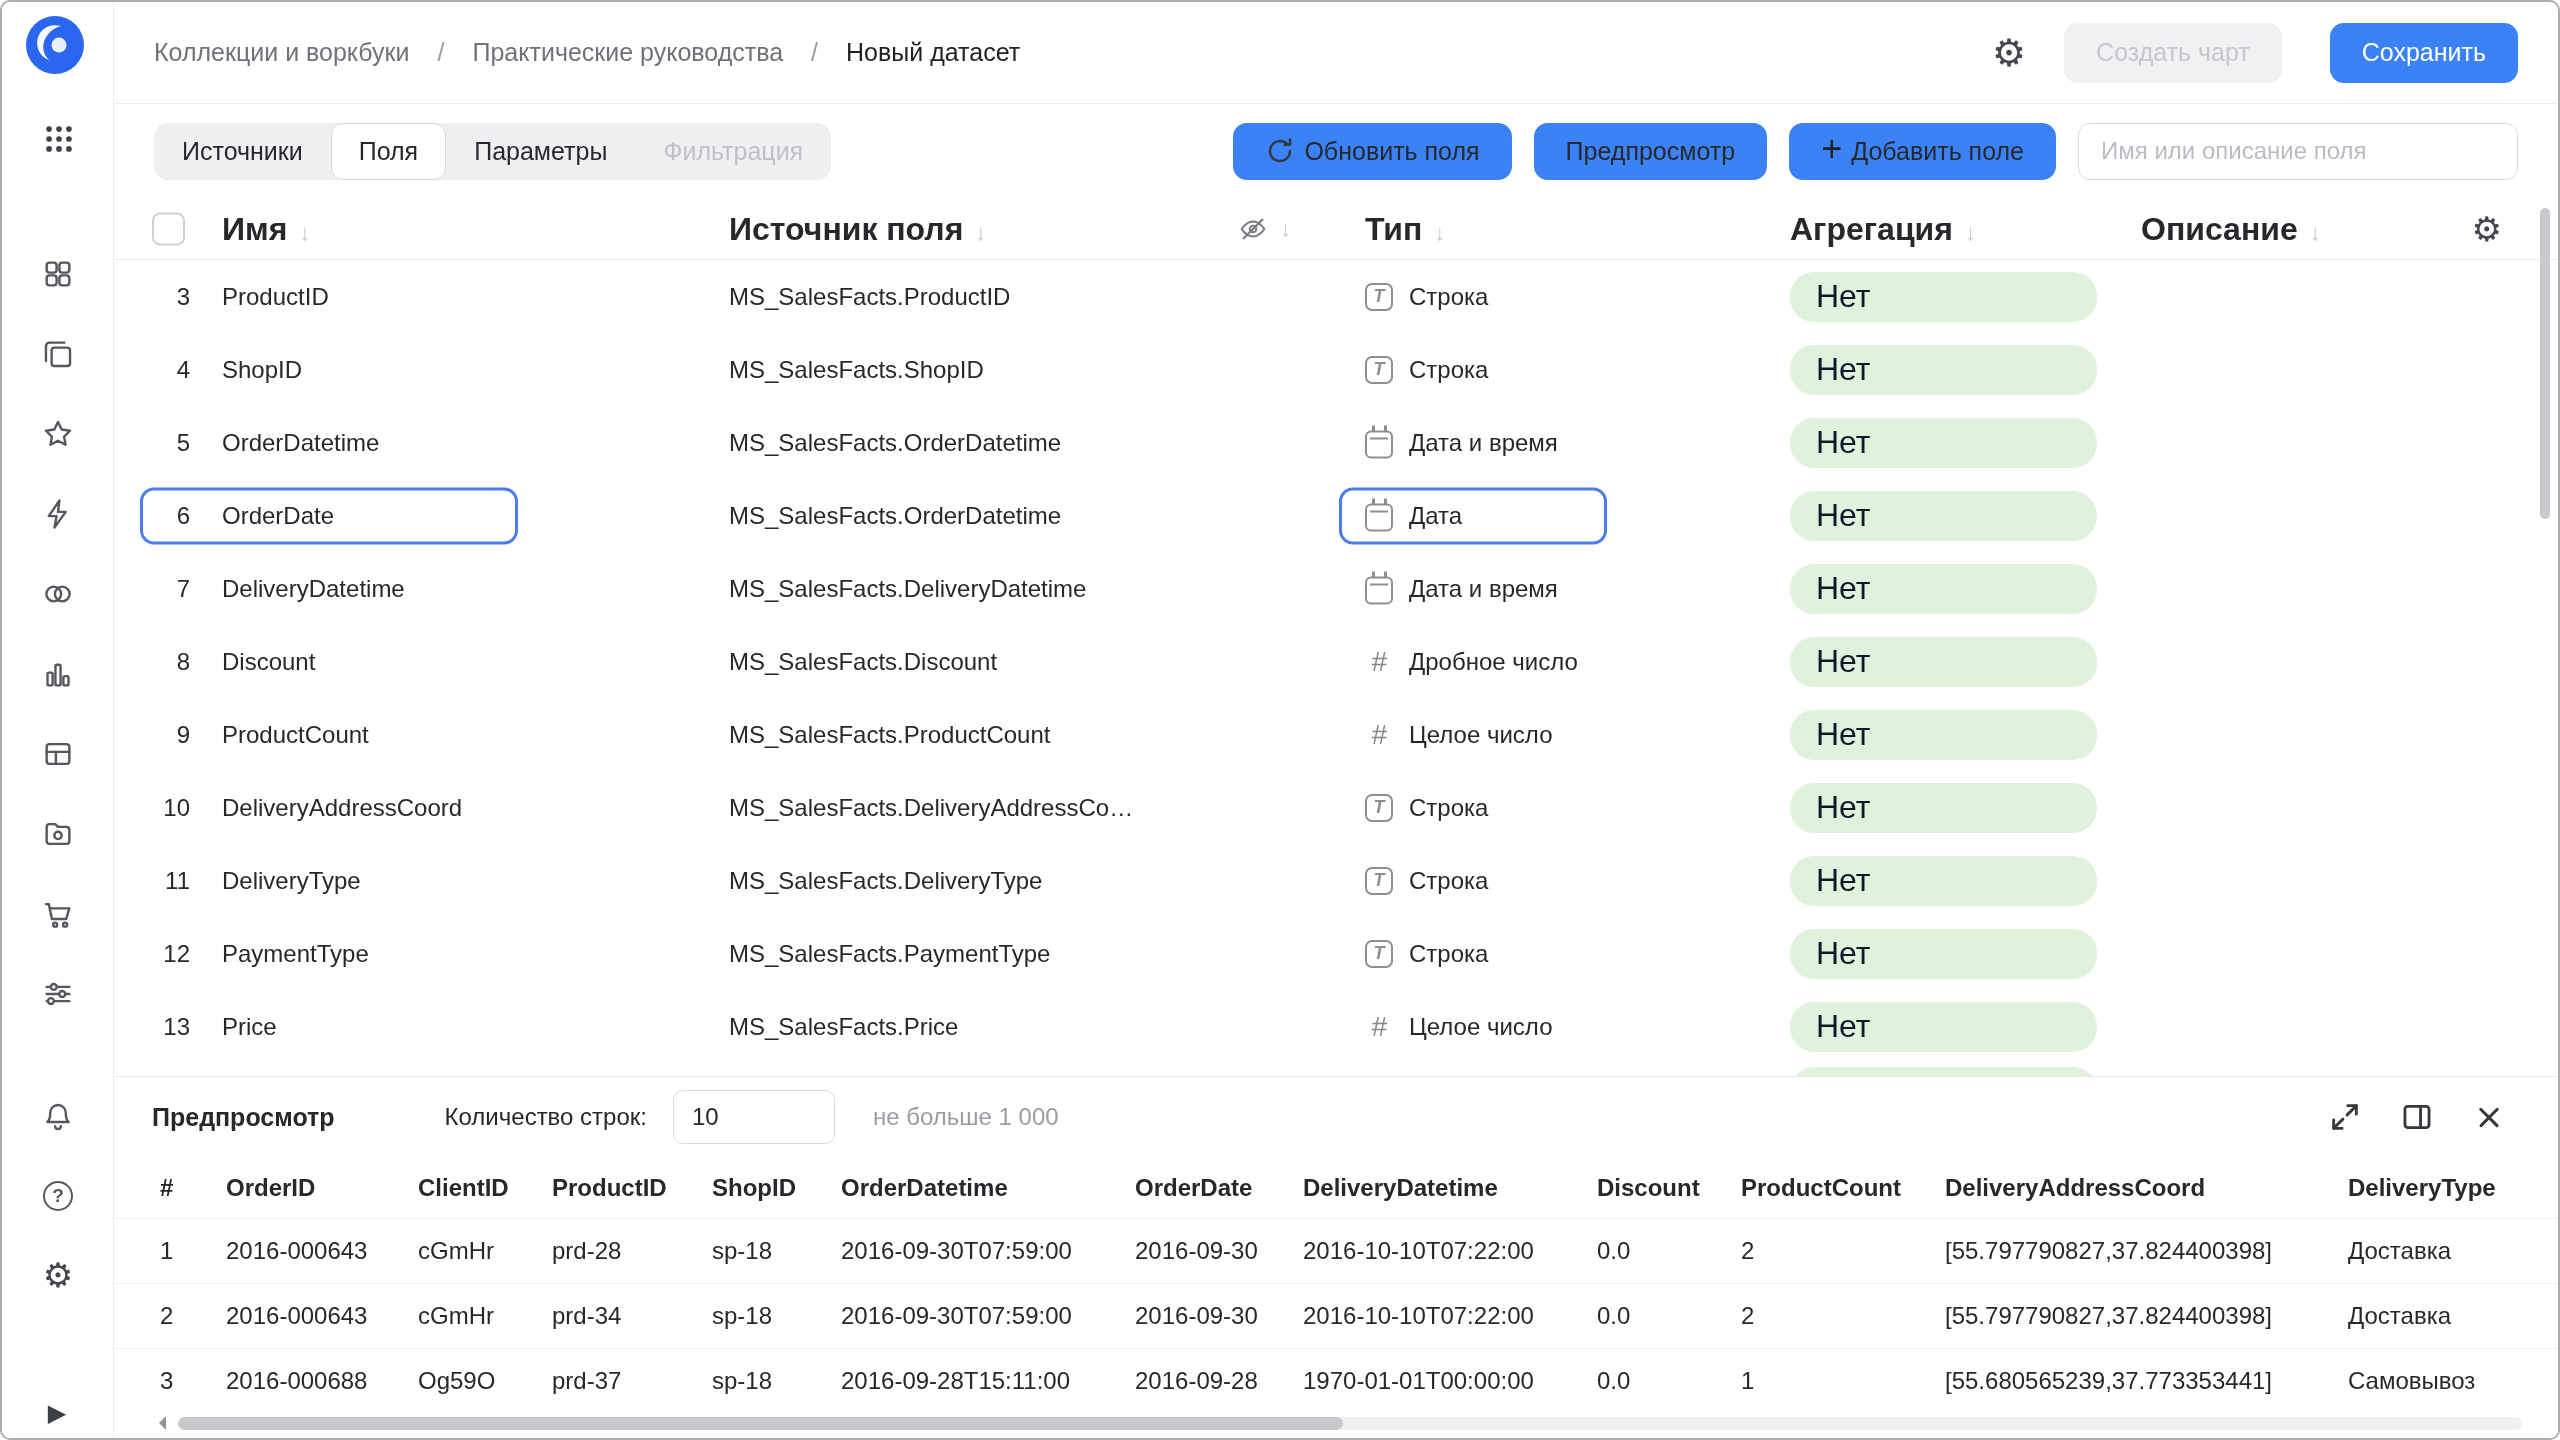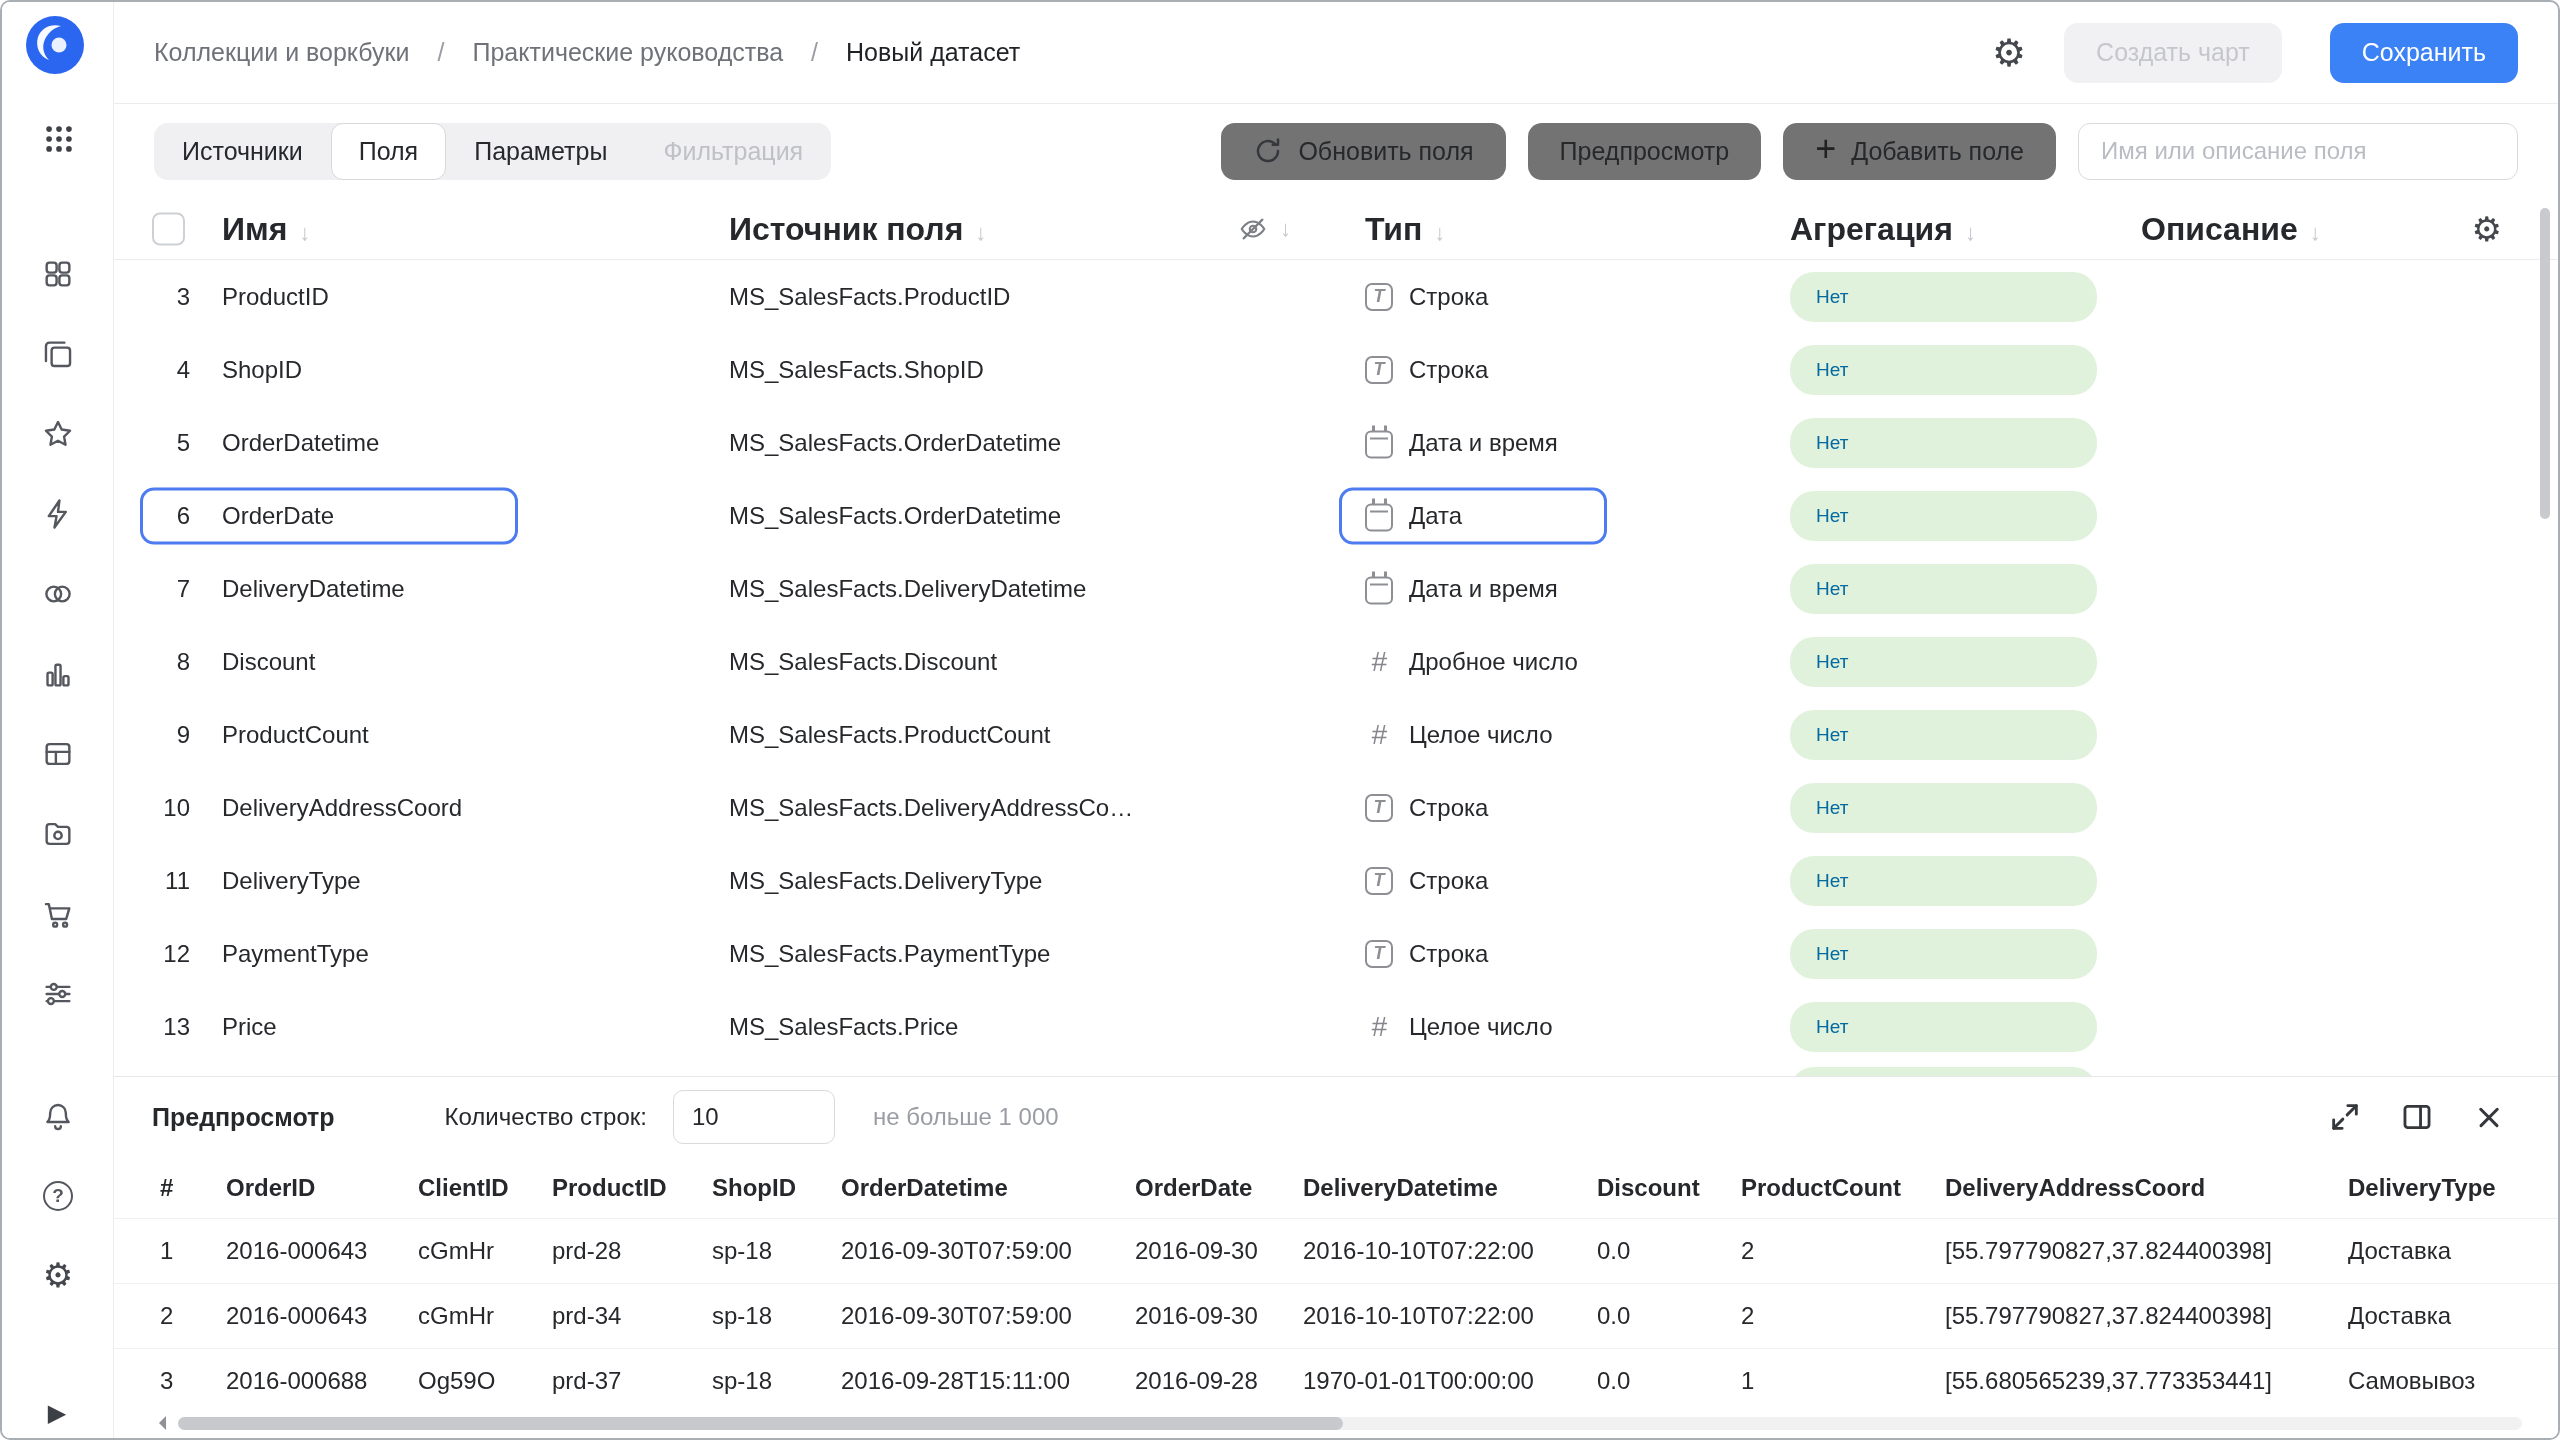--- a/index.html
+++ b/index.html
@@ -35,21 +35,21 @@
   .topbar { position:absolute; left:0; top:0; right:0; height:102px; border-bottom:1px solid #ededf0; display:flex; align-items:center; padding:0 40px; }
   .breadcrumb { font-size:25px; display:flex; align-items:flex-start; gap:28px; }
   .crumb.link { color:#6f7278; }
   .crumb.current { color:#1f2125; }
   .sep { color:#9a9da3; }
   .top-actions { margin-left:auto; display:flex; align-items:center; gap:24px; }
   .top-gear { font-size:38px; margin-right:14px; }
   .btn { height:60px; border-radius:14px; font-size:25px; display:flex; align-items:center; padding:0 32px; }
   .btn.disabled { background:#f1f1f3; color:#c5c7cc; cursor:default; }
   .btn.primary { background:#3b82f6; color:#fff;margin-left:24px; }
-  .btn.flat { background:#737373; color:#26282c; gap:15px; height:57px; }
+  .btn.flat { background:#3b82f6; color:#26282c; gap:9px; height:57px; }
 
   .toolbar { position:absolute; left:0; top:102px; right:0; height:94px; display:flex; align-items:center; padding:0 40px; }
   .tabs { display:flex; align-items:stretch; background:#f0f0f2; border-radius:14px; height:57px; }
   .tab { padding:0 27px; font-size:25px; color:#26282c; border-radius:12px; border:1px solid transparent; }
   .tab.active { background:#fff; border-color:#d7d8dc; }
   .tab.disabled { color:#bfc1c7; cursor:default; }
   .tool-actions { margin-left:auto; display:flex; align-items:center; gap:22px; }
   .refresh-icn svg { width:30px; height:30px; stroke:#34373c; stroke-width:2; fill:none; stroke-linecap:round; stroke-linejoin:round; display:block; }
   .plus-icn::before { content:"+"; font-size:36px; font-weight:400; line-height:0.8; color:#222; }
   .search { width:440px; height:57px; border:1px solid #d8dade; border-radius:12px; font-size:24px; padding:0 22px; color:#0369a1; outline:none; }
@@ -70,21 +70,21 @@
   .h-desc { left:2027px; }
   .col-gear { left:auto; right:56px; font-size:34px; }
 
   .frow { position:relative; height:73px; font-size:24px; }
   .frow > * { position:absolute; top:50%; transform:translateY(-50%); }
   .c-num { left:28px; width:48px; text-align:right; color:#26282c; }
   .c-name { left:108px; }
   .c-source { left:615px; }
   .c-type { left:1251px; display:flex; align-items:center; gap:16px; }
   .c-agg { left:1676px; }
-  .badge { display:flex; align-items:center; width:307px; height:50px; background:#e1f2dc; border-radius:24px; padding:0 26px; font-size:19px; color:#0369a1; }
+  .badge { display:flex; align-items:center; width:307px; height:50px; background:#e1f2dc; border-radius:24px; padding:0 26px; font-size:32px; color:#0f172a; }
   .outline { border:3px solid #4d7cf0; border-radius:14px; background:transparent; pointer-events:none; }
   .outline-name { left:26px; width:378px; height:57px; }
   .outline-type { left:1225px; width:268px; height:57px; }
   .frow.clipped { height:73px; }
   .frow.clipped .badge { top:0; }
   .frow.clipped > .c-agg { top:4px; transform:none; }
 
   .ticon { position:relative; display:inline-block; width:28px; height:28px; flex:0 0 auto; }
   .ticon[data-icon="string"] { border:2px solid #8d8f95; border-radius:7px; }
   .ticon[data-icon="string"]::before { content:"T"; position:absolute; inset:0; display:flex; align-items:center; justify-content:center; font-size:18px; font-weight:bold; color:#8d8f95; }

